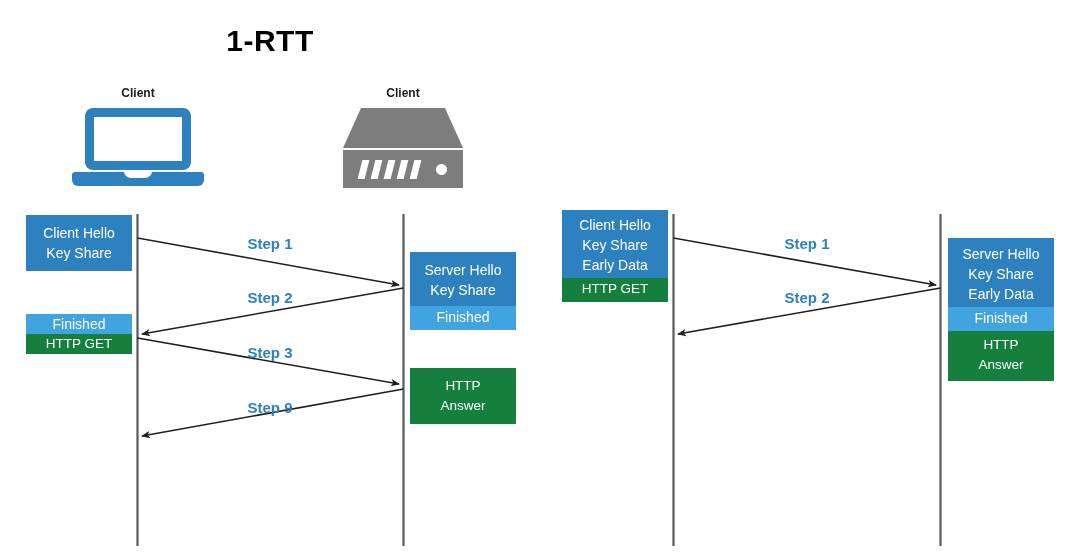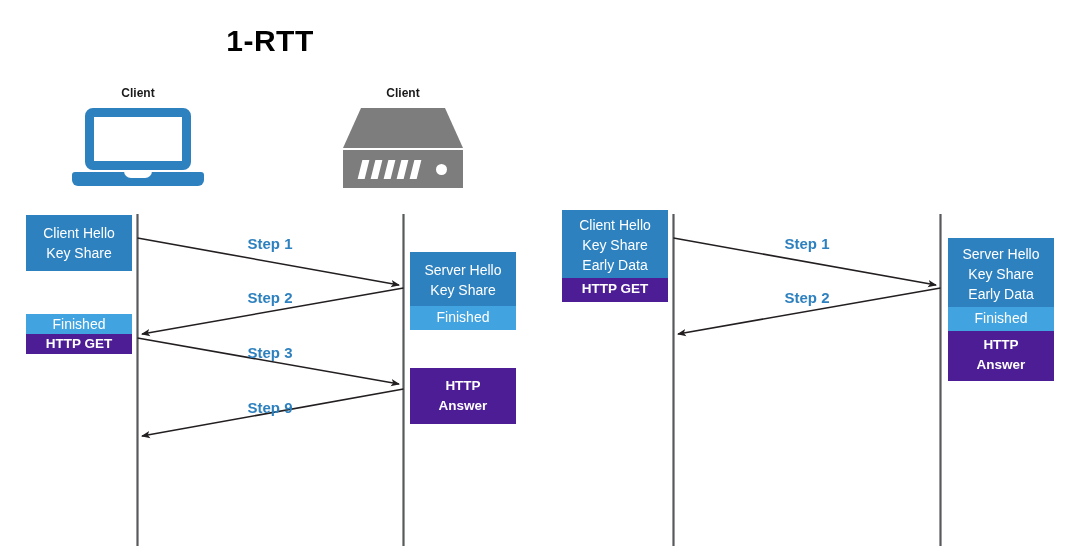--- a/index.html
+++ b/index.html
@@ -139,21 +139,21 @@
   .msgrow {
     box-sizing: border-box;
     text-align: center;
     color: #ffffff;
     line-height: 20px;
     font-size: 14px;
     white-space: nowrap;
   }
   .msgrow.blue-dark { background: #2e81bf; }
   .msgrow.blue-light { background: #41a4e0; }
-  .msgrow.gray { background: #4c1d95; font-weight: bold; font-size: 13.5px; }
+  .msgrow.gray { background: #15803d; font-weight: normal; font-size: 13.5px; }
 
   
   .step-label {
     position: absolute;
     font-size: 15px;
     font-weight: bold;
     color: #2e81bf;
     text-align: center;
     width: 70px;
   }

